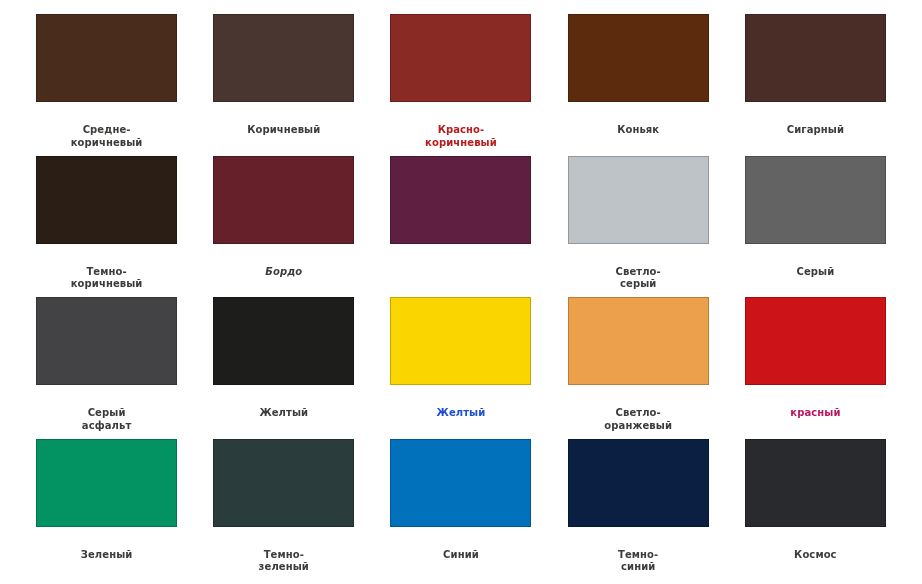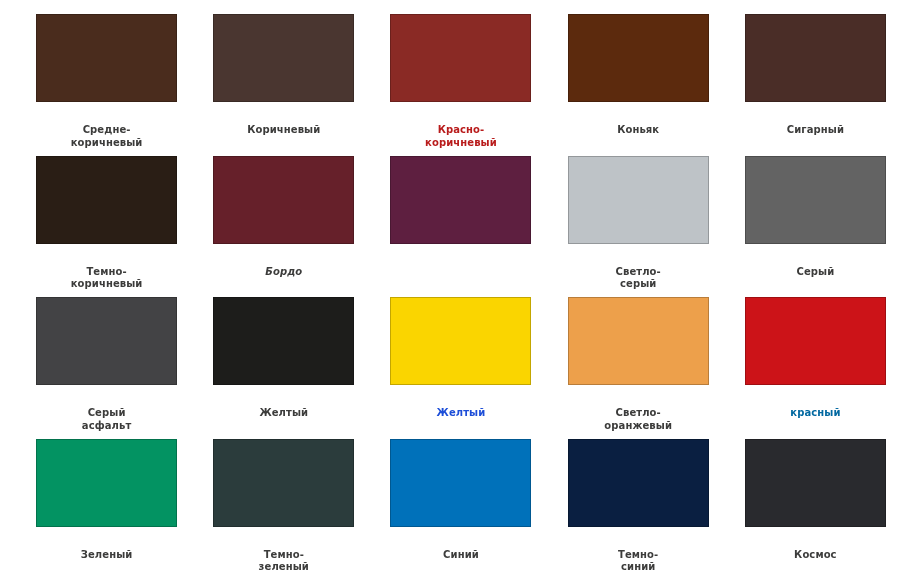--- a/index.html
+++ b/index.html
@@ -105,21 +105,21 @@
       <div class="swatch-chip" style="background-color: rgb(250, 213, 0);"></div>
       <div class="swatch-label" style="color: #1d4ed8;">Желтый</div>
     </div>
     <div class="swatch-cell">
       <div class="swatch-chip" style="background-color: rgb(237, 160, 75);"></div>
       <div class="swatch-label" style="color: rgb(60, 60, 59);">Светло-
 оранжевый</div>
     </div>
     <div class="swatch-cell">
       <div class="swatch-chip" style="background-color: rgb(204, 19, 24);"></div>
-      <div class="swatch-label" style="color: #0369a1;">красный</div>
+      <div class="swatch-label" style="color: #be185d;">красный</div>
     </div>
     <div class="swatch-cell">
       <div class="swatch-chip" style="background-color: rgb(3, 147, 98);"></div>
       <div class="swatch-label" style="color: rgb(60, 60, 59);">Зеленый</div>
     </div>
     <div class="swatch-cell">
       <div class="swatch-chip" style="background-color: rgb(43, 60, 60);"></div>
       <div class="swatch-label" style="color: rgb(60, 60, 59);">Темно-
 зеленый</div>
     </div>

